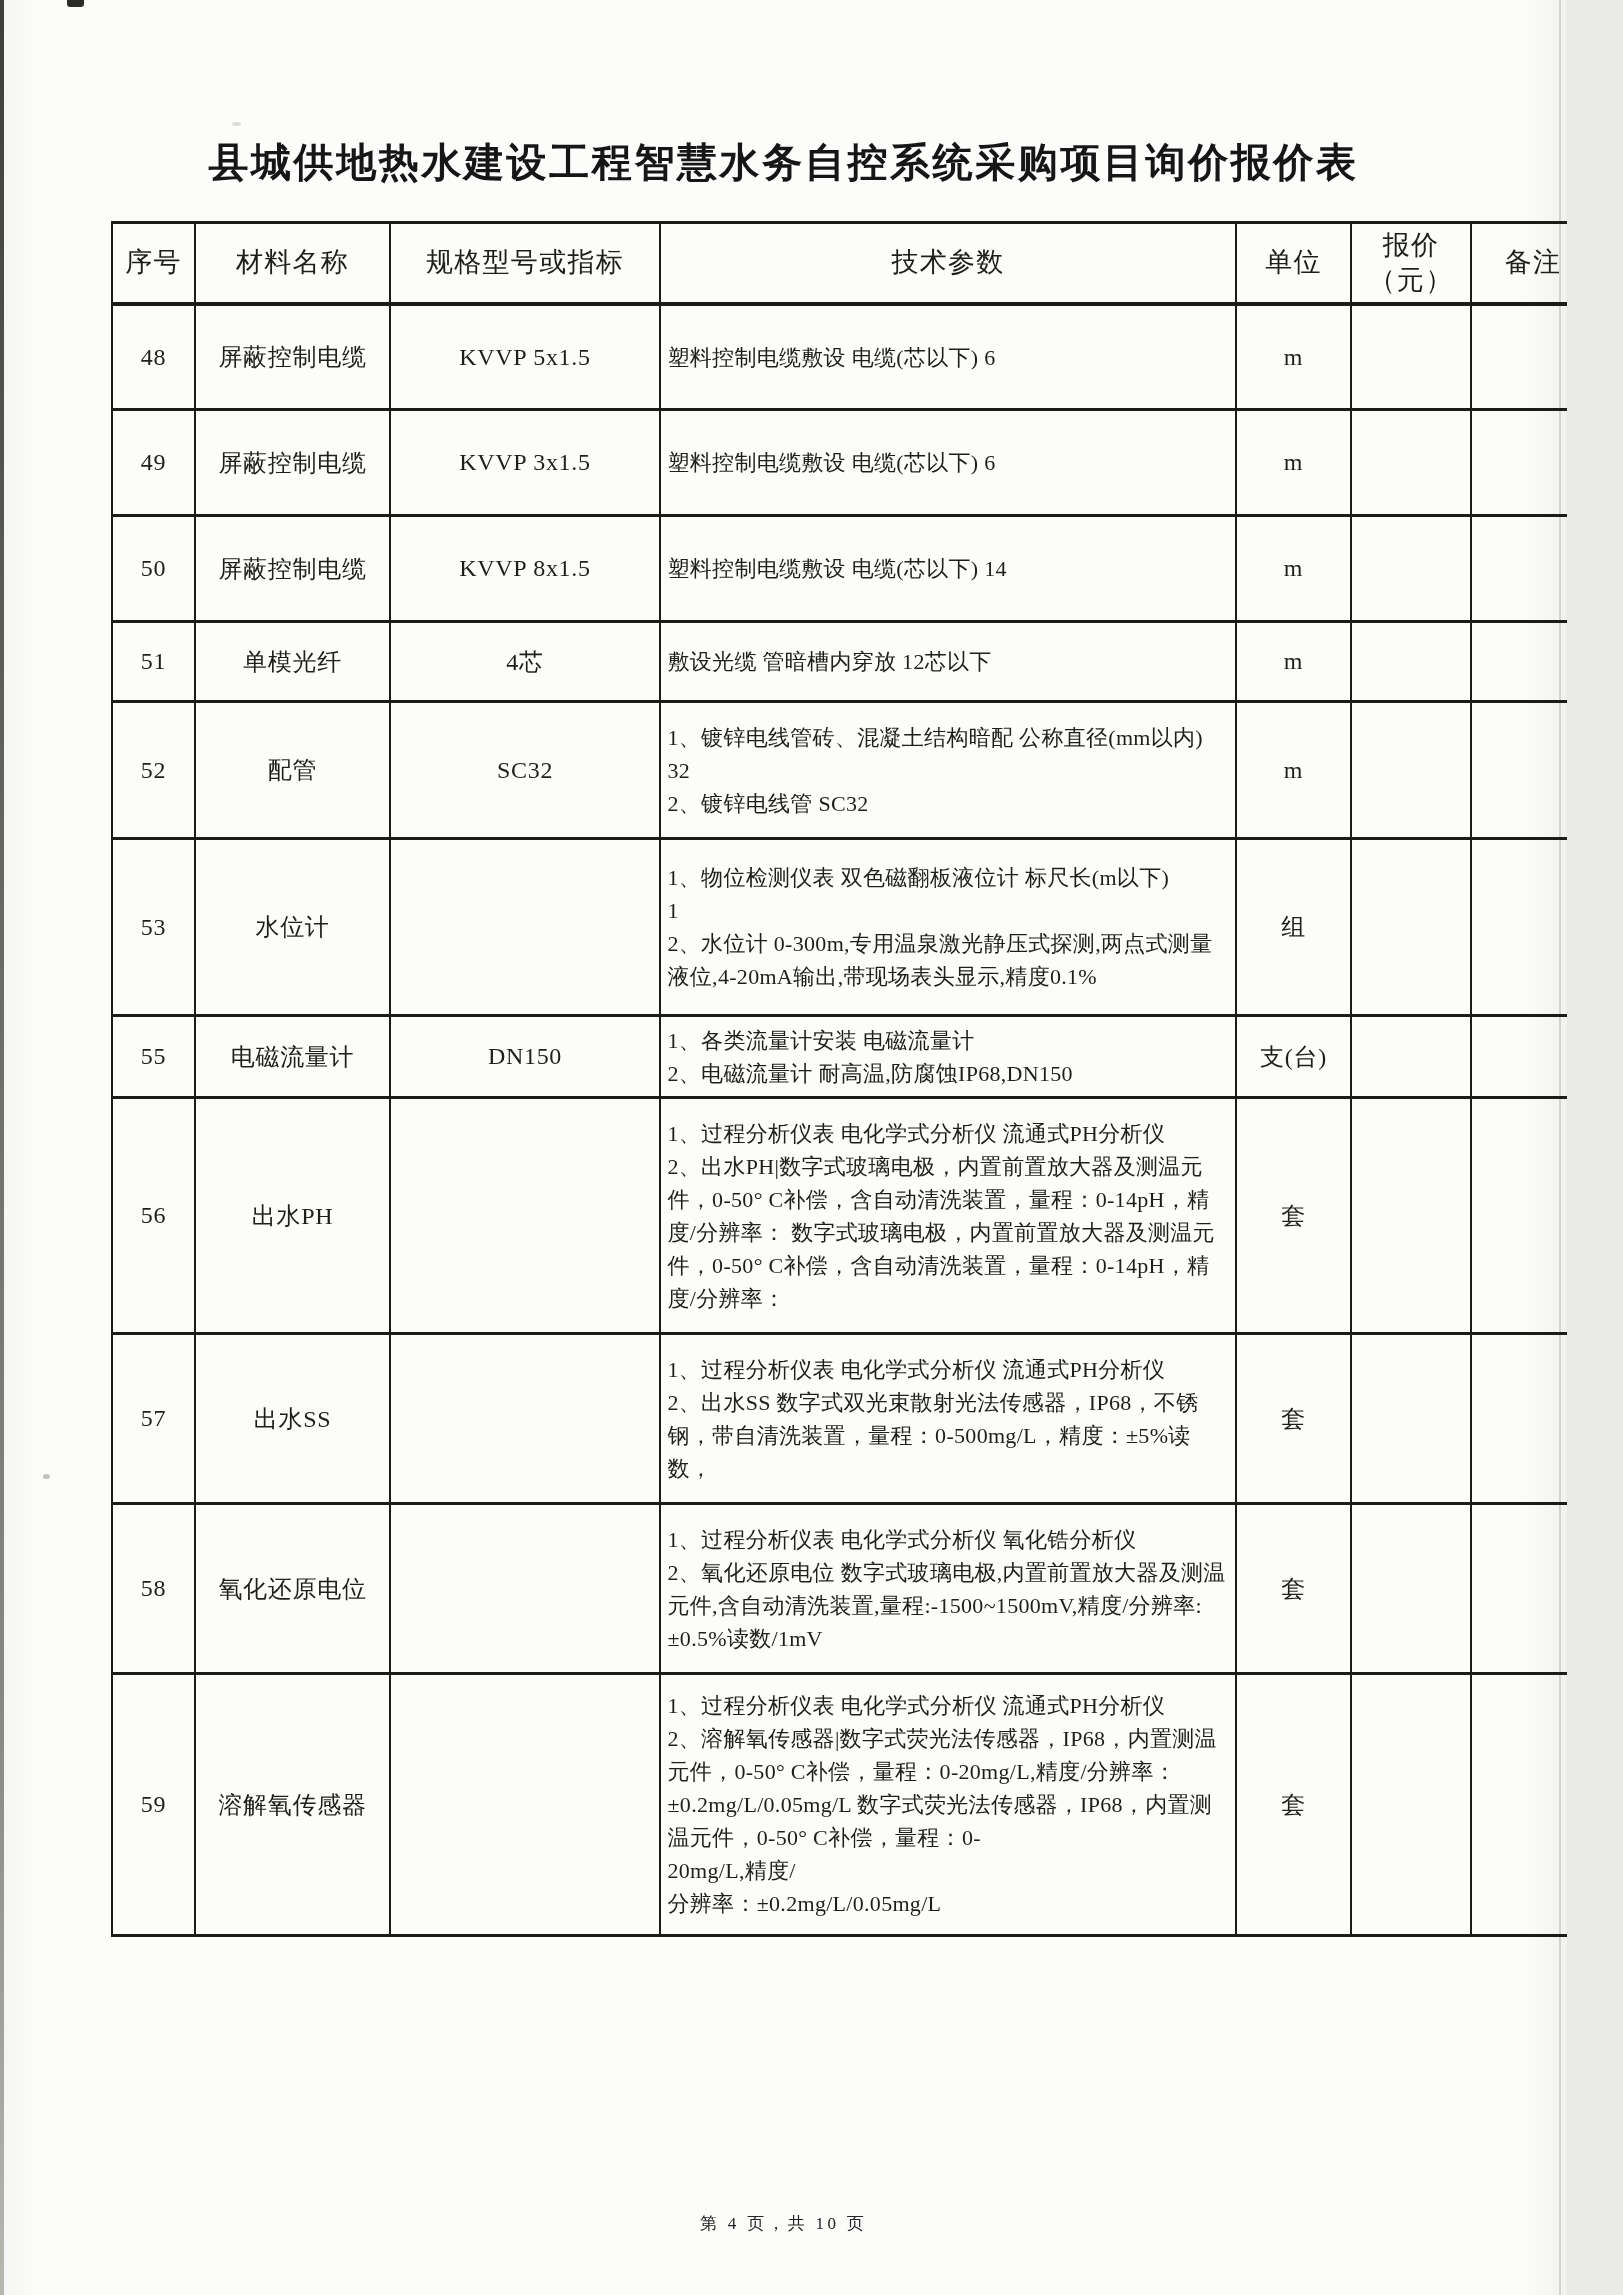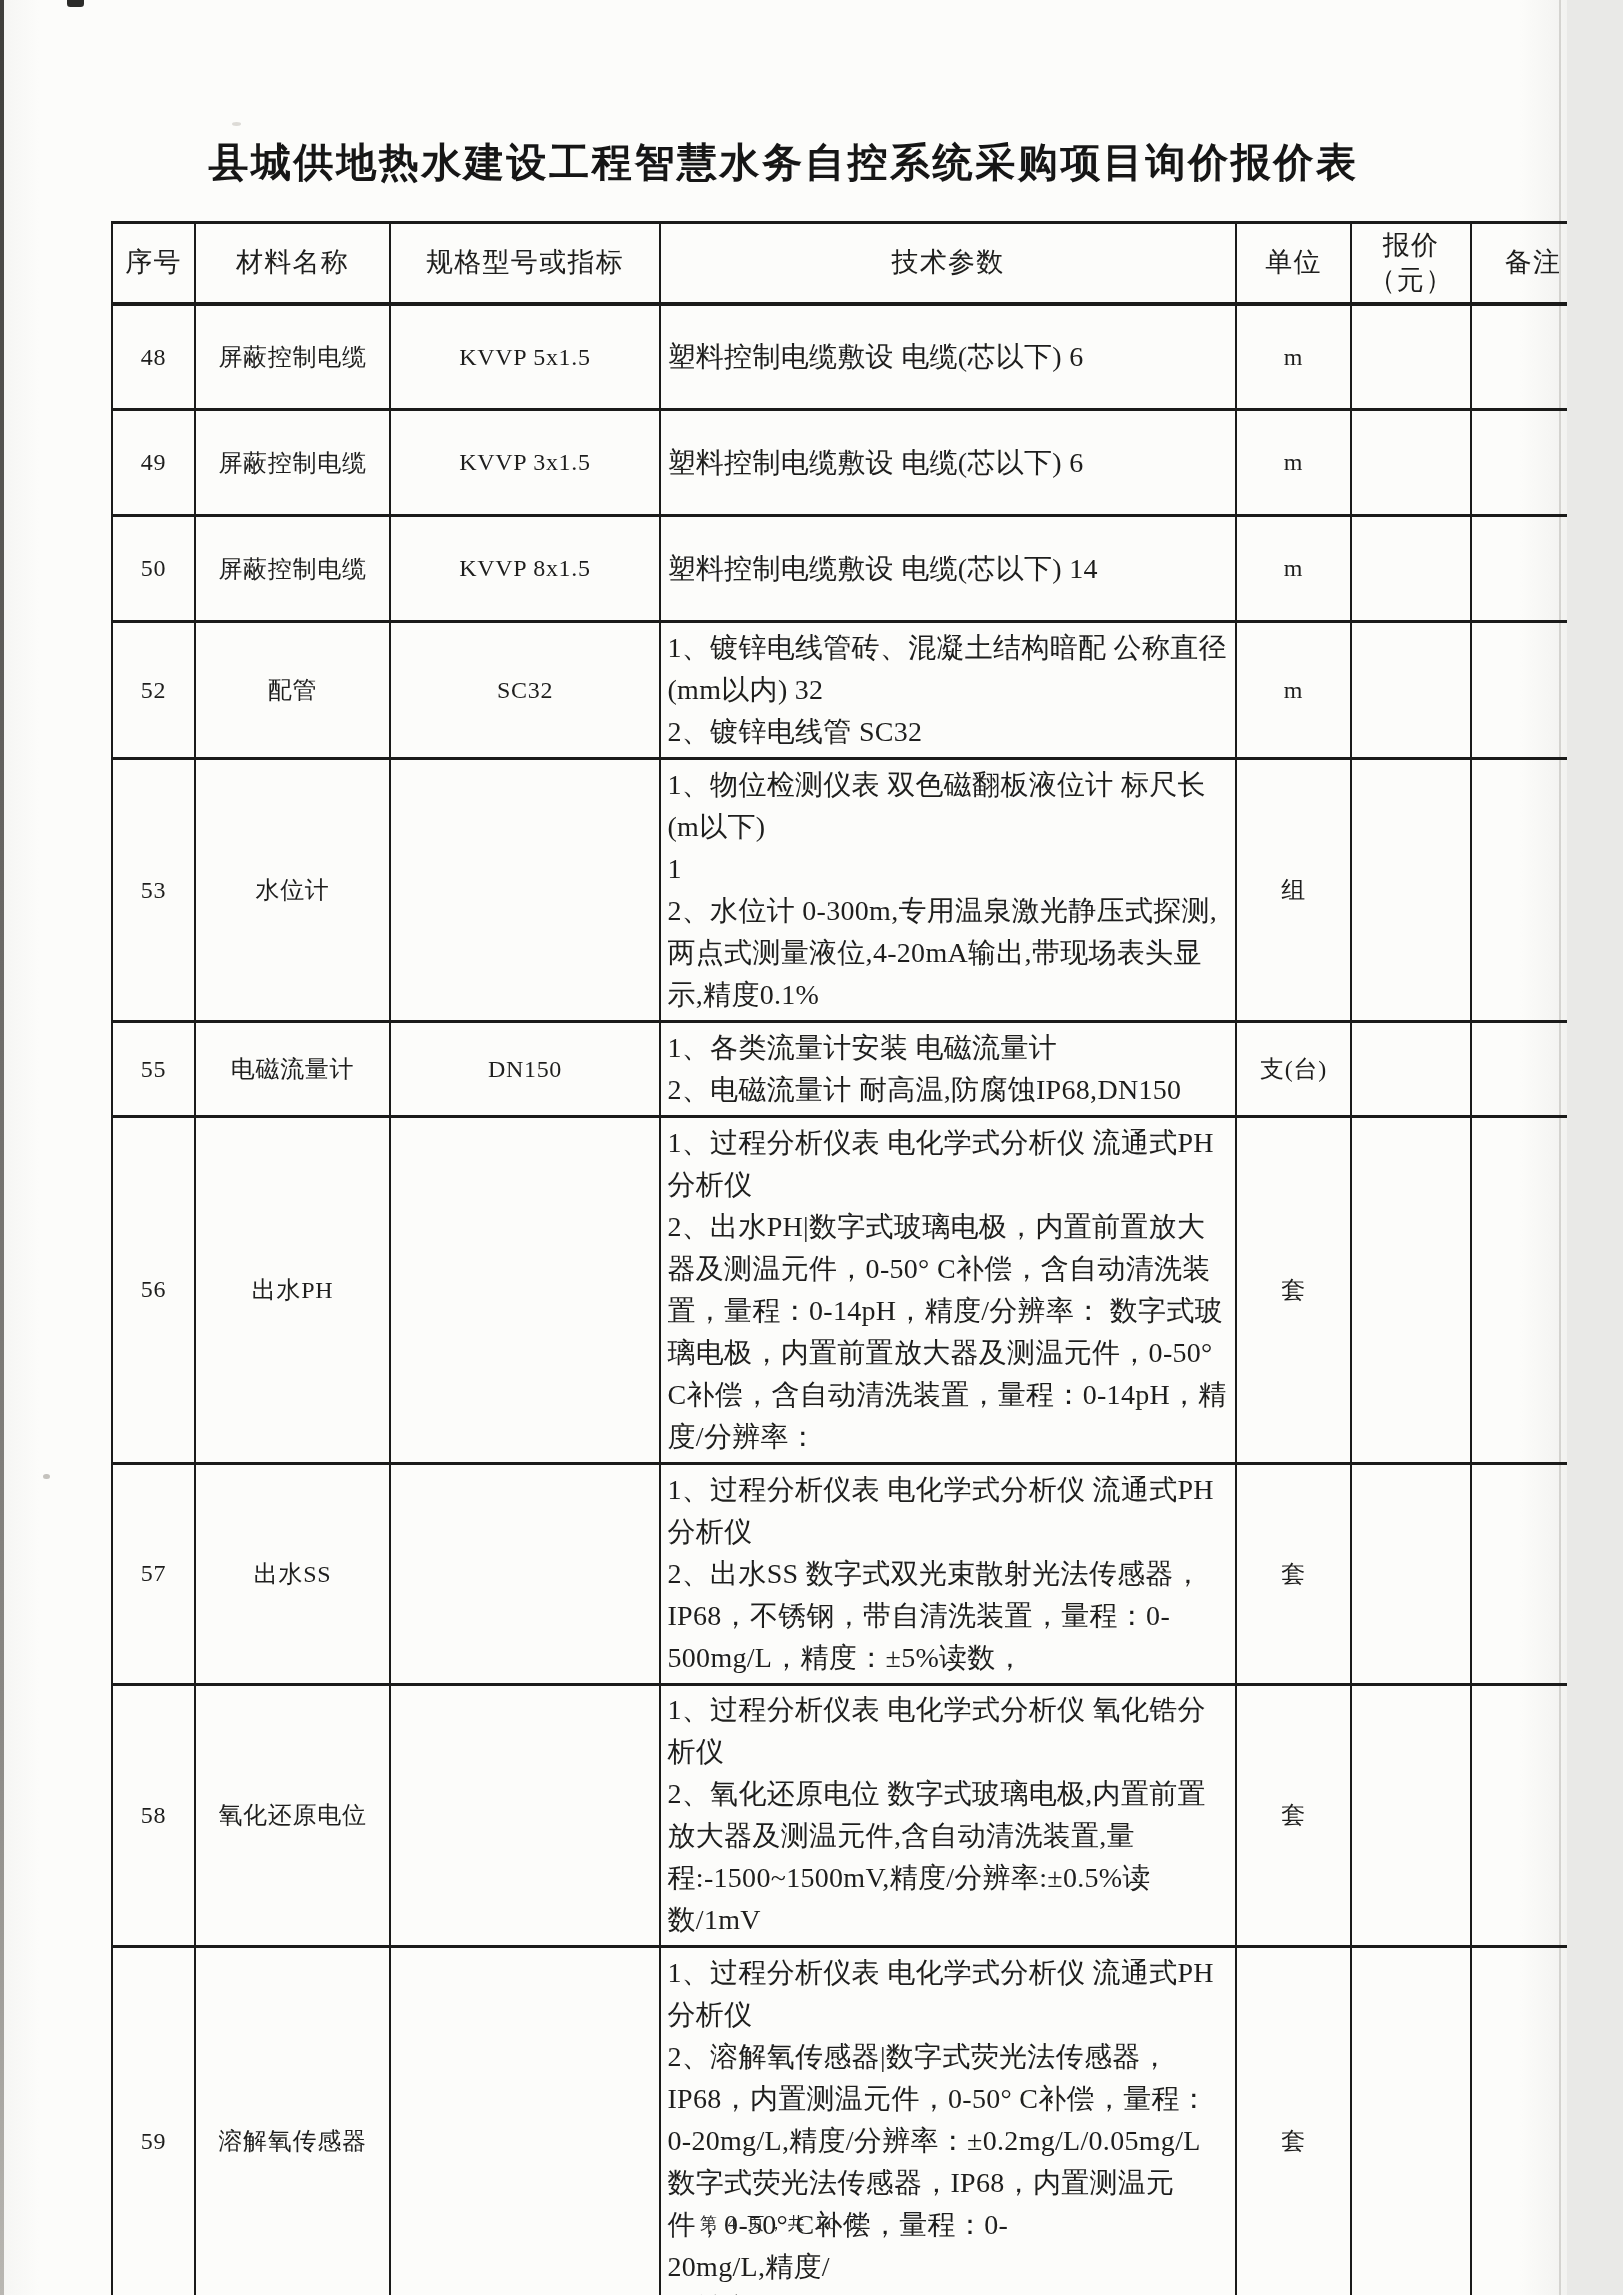--- a/index.html
+++ b/index.html
@@ -58,21 +58,21 @@
     overflow: hidden;
   }
   table.qt thead th { border-bottom-width: 4.6px; }
   table.qt tbody tr:last-child td { border-bottom-width: 3.9px; }
   table.qt th {
     font-size: 27px; font-weight: 400; text-align: center;
     letter-spacing: 1.3px; white-space: pre-line; line-height: 1.3;
   }
   td.c { text-align: center; font-size: 24px; letter-spacing: 0.7px; }
   td.params {
-    text-align: left; font-size: 28px; line-height: 1.5;
+    text-align: left; font-size: 22px; line-height: 1.5;
     padding: 7.9px 13px; white-space: pre-line; letter-spacing: 0.3px;
   }
   
   .footer {
     position: absolute; left: 0; bottom: 60px; width: 100%;
     text-align: center; font-size: 17px; letter-spacing: 3.3px; color: #242424;
   }
 </style>
 </head>
 <body>
@@ -131,20 +131,29 @@
         </tr>
         <tr style="height:106px">
           <td class="c">50</td>
           <td class="c">屏蔽控制电缆</td>
           <td class="c">KVVP 8x1.5</td>
           <td class="params">塑料控制电缆敷设 电缆(芯以下) 14</td>
           <td class="c">m</td>
           <td class="c"></td>
           <td class="c"></td>
         </tr>
+        <tr style="height:80px">
+          <td class="c">51</td>
+          <td class="c">单模光纤</td>
+          <td class="c">4芯</td>
+          <td class="params">敷设光缆 管暗槽内穿放 12芯以下</td>
+          <td class="c">m</td>
+          <td class="c"></td>
+          <td class="c"></td>
+        </tr>
         <tr style="height:137px">
           <td class="c">52</td>
           <td class="c">配管</td>
           <td class="c">SC32</td>
           <td class="params">1、镀锌电线管砖、混凝土结构暗配 公称直径(mm以内) 32
 2、镀锌电线管 SC32</td>
           <td class="c">m</td>
           <td class="c"></td>
           <td class="c"></td>
         </tr>

